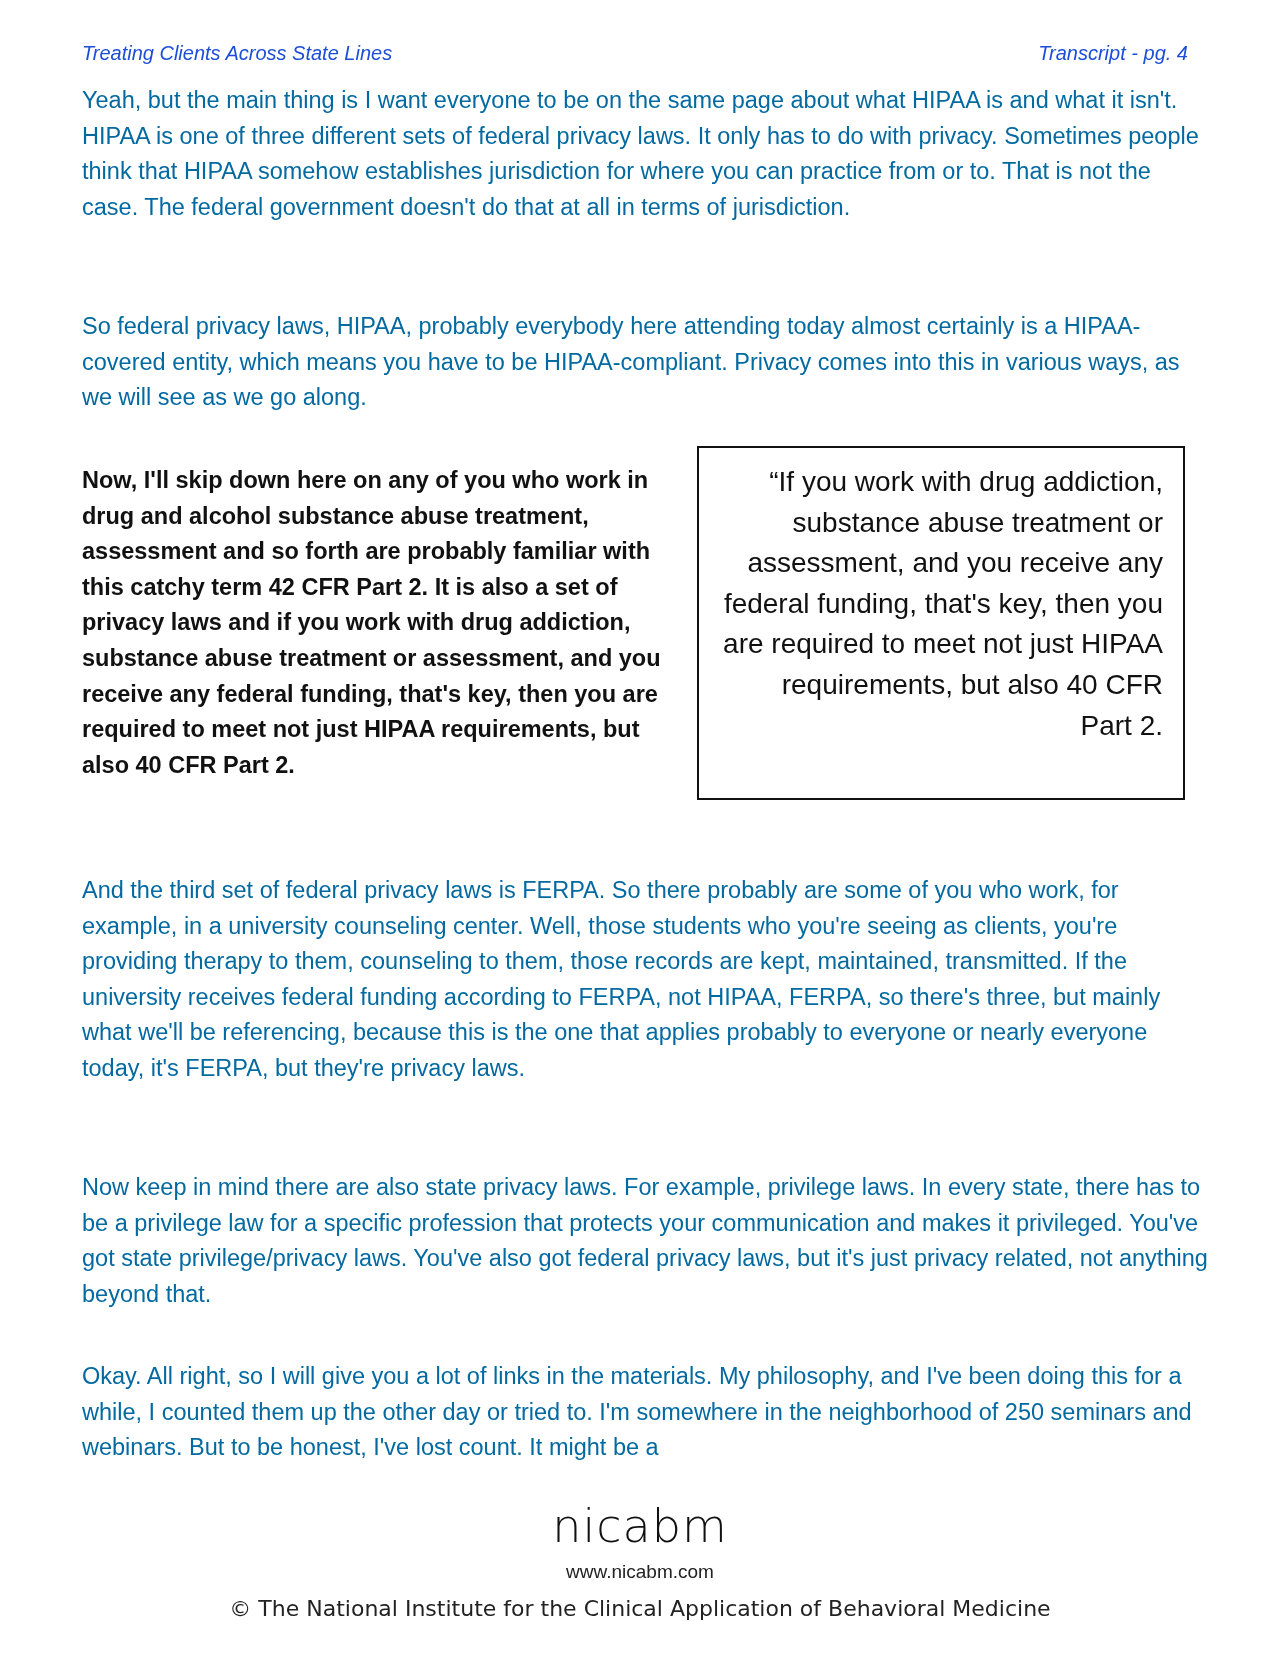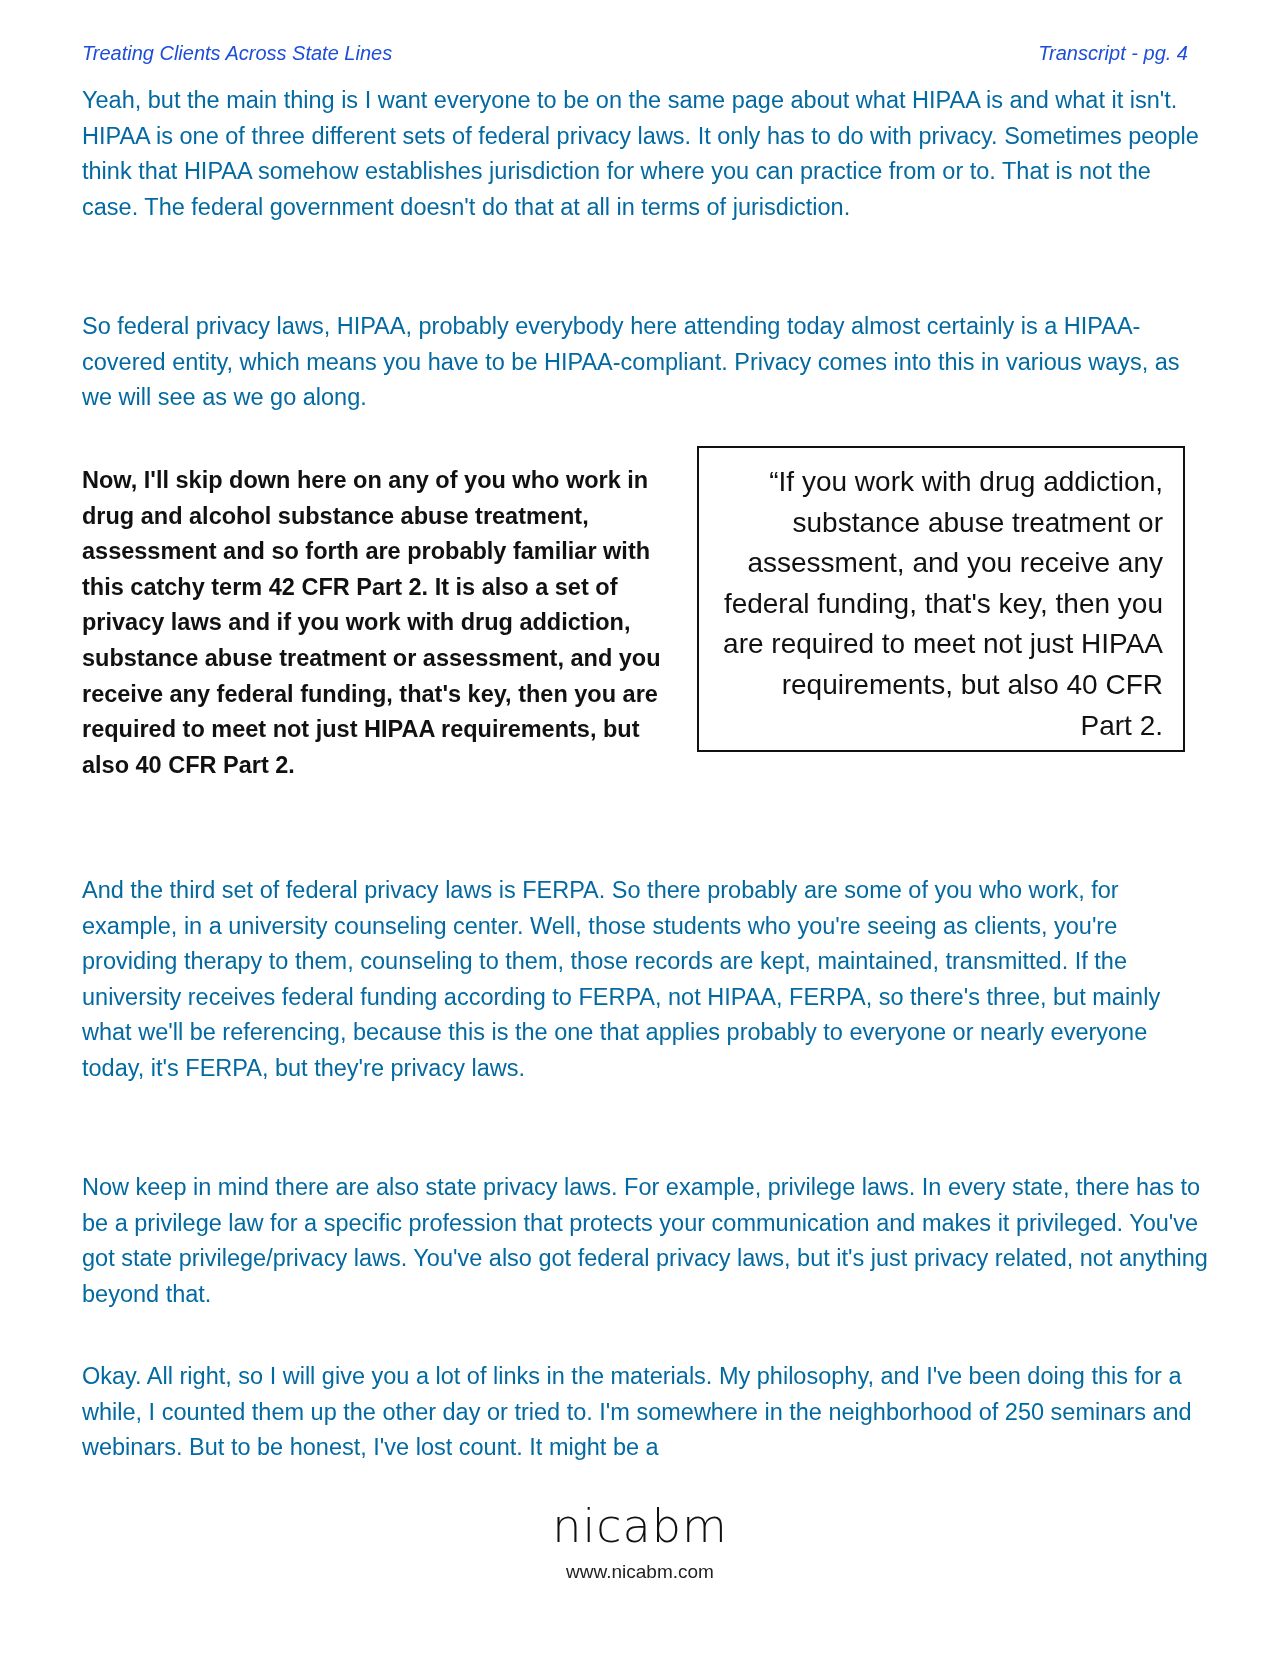--- a/index.html
+++ b/index.html
@@ -2,21 +2,21 @@
 <html><head>
 <meta charset="utf-8">
 <style>
   html, body { margin: 0; padding: 0; background: #ffffff; }
   body { width: 1280px; height: 1657px; position: relative; overflow: hidden;
          font-family: "Liberation Sans", "DejaVu Sans", sans-serif; color: #111; }
   .header { position: absolute; top: 38px; left: 82px; right: 92px; height: 30px;
             font-size: 20px; display: flex; justify-content: space-between; align-items: center; color: #1d4ed8; font-style: italic; }
   .para { position: absolute; left: 82px; width: 1130px; font-size: 23.5px; line-height: 35.6px; margin: 0; color: #0369a1; }
   .para-col { position: absolute; left: 82px; width: 585px; font-size: 23.5px; line-height: 35.6px; margin: 0; color: #111; font-weight: bold; }
-  .pullquote { position: absolute; left: 697px; top: 446px; width: 488px; height: 306px;
+  .pullquote { position: absolute; left: 697px; top: 446px; width: 488px; height: 354px;
                border: 2.5px solid #111; box-sizing: border-box; padding-left: 36px; }
   .pullquote p { margin: 0; position: absolute; right: 20px; top: 14px; width: 440px;
                  text-align: right; font-size: 28px; line-height: 40.6px; color: #111; }
   .footer { position: absolute; left: 0; right: 0; top: 1500px; text-align: center; }
   .logo { font-family: "DejaVu Sans", sans-serif; font-size: 46px; font-weight: 300; letter-spacing: 1px; color: #111; line-height: 52px; }
   .url { font-size: 19px; color: #222; line-height: 24px; margin-top: 8px; }
   .copyright { font-family: "DejaVu Sans", sans-serif; font-size: 22px; color: #222; margin-top: 12px; }
 </style>
 </head>
 <body>
@@ -38,13 +38,14 @@
 
 <p class="para" style="top:873px;">And the third set of federal privacy laws is FERPA. So there probably are some of you who work, for example, in a university counseling center. Well, those students who you're seeing as clients, you're providing therapy to them, counseling to them, those records are kept, maintained, transmitted. If the university receives federal funding according to FERPA, not HIPAA, FERPA, so there's three, but mainly what we'll be referencing, because this is the one that applies probably to everyone or nearly everyone today, it's FERPA, but they're privacy laws.</p>
 
 <p class="para" style="top:1170px;">Now keep in mind there are also state privacy laws. For example, privilege laws. In every state, there has to be a privilege law for a specific profession that protects your communication and makes it privileged. You've got state privilege/privacy laws. You've also got federal privacy laws, but it's just privacy related, not anything beyond that.</p>
 
 <p class="para" style="top:1359px;">Okay. All right, so I will give you a lot of links in the materials. My philosophy, and I've been doing this for a while, I counted them up the other day or tried to. I'm somewhere in the neighborhood of 250 seminars and webinars. But to be honest, I've lost count. It might be a</p>
 
 <div class="footer">
   <div class="logo">nicabm</div>
   <div class="url">www.nicabm.com</div>
+  <div class="copyright">© The National Institute for the Clinical Application of Behavioral Medicine</div>
 </div>
 
 </body></html>

